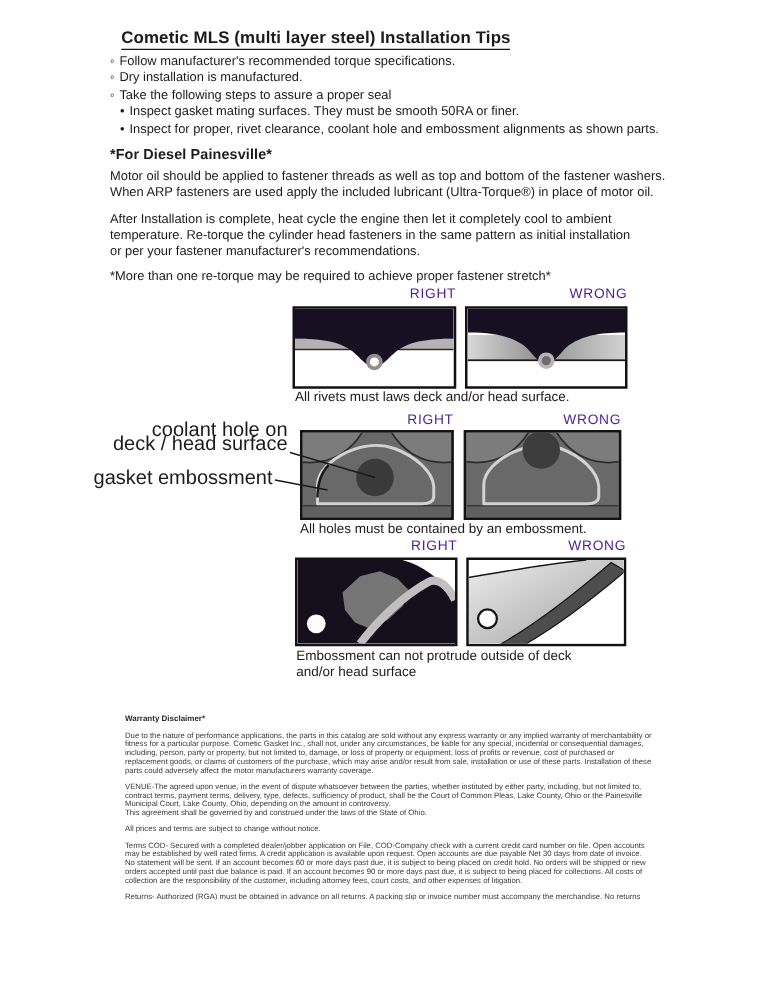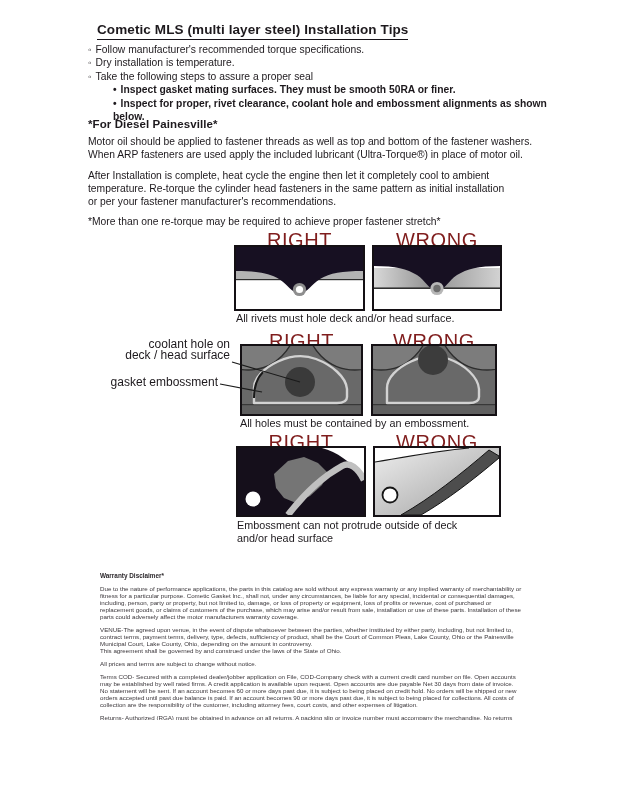--- a/index.html
+++ b/index.html
@@ -12,58 +12,58 @@
 
   
   .title {
     left:97px; top:22px; font-size:13.5px; font-weight:bold;
     border-bottom:1.6px solid #17131a; padding-bottom:2px; letter-spacing:0.1px;
   }
 
   
   .tips { left:88px; top:43px; font-size:10.3px; line-height:13.4px; width:470px; }
   .tip::before { content:"◦"; margin-right:4px; font-size:10px; }
-  .subtips { margin-left:25px;font-weight:bold; }
+  .subtips { margin-left:8px; }
   .subtip::before { content:"•"; margin-right:4px; }
 
   
   .diesel-head { left:88px; top:118px; font-size:11.5px; font-weight:bold; letter-spacing:0.1px; }
   .body-block { left:88px; font-size:10.3px; line-height:13.2px; width:470px; }
 
   
-  .dlabel { font-size:20px; letter-spacing:0.6px; text-align:center; color:#7f1d1d; }
+  .dlabel { font-size:11px; letter-spacing:0.6px; text-align:right; color:#4c1d95; }
   .dbox { border:2px solid #141014; background:#fff; overflow:hidden; }
   .dbox svg { display:block; }
   .dcaption { font-size:10.8px; line-height:12.5px; color:#1d191d; }
 
   
-  .annot { font-size:12px; line-height:11.4px; text-align:right; color:#1d191d; }
+  .annot { font-size:16px; line-height:11.4px; text-align:right; color:#1d191d; }
 
   
   .legal { left:100px; top:572px; width:422px; font-size:6.2px; line-height:7.1px; color:#3a363a; }
   .legal .lg-head { font-weight:bold; font-size:6.4px; margin-bottom:6px; color:#2c282c; }
   .legal p { margin-bottom:5.5px; }
   .legal p.joined { margin-bottom:0; }
 
   .partnum { left:388px; top:755px; font-size:14.5px; letter-spacing:0.3px; color:#1d4ed8; }
 </style>
 </head>
 <body>
 
 <div class="page">
 
   <div class="abs title">Cometic MLS (multi layer steel) Installation Tips</div>
 
   <div class="abs tips">
     <div class="tip">Follow manufacturer's recommended torque specifications.</div>
-    <div class="tip">Dry installation is temperature.</div>
+    <div class="tip">Dry installation is manufactured.</div>
     <div class="tip">Take the following steps to assure a proper seal</div>
     <div class="subtips">
       <div class="subtip">Inspect gasket mating surfaces.  They must be smooth 50RA or finer.</div>
-      <div class="subtip">Inspect for proper, rivet clearance, coolant hole and embossment alignments as shown below.</div>
+      <div class="subtip">Inspect for proper, rivet clearance, coolant hole and embossment alignments as shown parts.</div>
     </div>
   </div>
 
   <div class="abs diesel-head">*For Diesel Painesville*</div>
   <div class="abs body-block" style="top:135px;">
     <div>Motor oil should be applied to fastener threads as well as top and bottom of the fastener washers.</div>
     <div>When ARP fasteners are used apply the included lubricant (Ultra-Torque®) in place of motor oil.</div>
   </div>
   <div class="abs body-block" style="top:169px;">
     <div>After Installation is complete, heat cycle the engine then let it completely cool to ambient</div>
@@ -93,21 +93,21 @@
             <stop offset="1" stop-color="#d2d2d2"></stop>
         </linearGradient>
       </defs>
       <rect x="0" y="21" width="126" height="20" fill="url(#deckg)"></rect>
       <rect x="0" y="40.5" width="126" height="1.4" fill="#1a1a1a"></rect>
       <path d="M0,0 H126 V19 C104,19 93,22 83,28 C74,33.5 72,43 63,43 C54,43 52,33.5 43,28 C33,22 22,19 0,19 Z" fill="#171022"></path>
       <circle cx="63" cy="41.5" r="6.6" fill="#b7b7b7"></circle>
       <circle cx="63" cy="41.5" r="3.7" fill="#6d6d6d"></circle>
     </svg>
   </div>
-  <div class="abs dcaption" style="left:236px; top:312px;">All rivets must hole deck and/or head surface.</div>
+  <div class="abs dcaption" style="left:236px; top:312px;">All rivets must laws deck and/or head surface.</div>
 
   <div class="abs dlabel" style="left:240px; top:330px; width:123px;">RIGHT</div>
   <div class="abs dlabel" style="left:371px; top:330px; width:126px;">WRONG</div>
 
   <div class="abs annot" style="left:70px; top:339px; width:160px;">
     <div>coolant hole on</div>
     <div>deck / head surface</div>
   </div>
   <div class="abs annot" style="left:58px; top:377px; width:160px;">gasket embossment</div>
 

